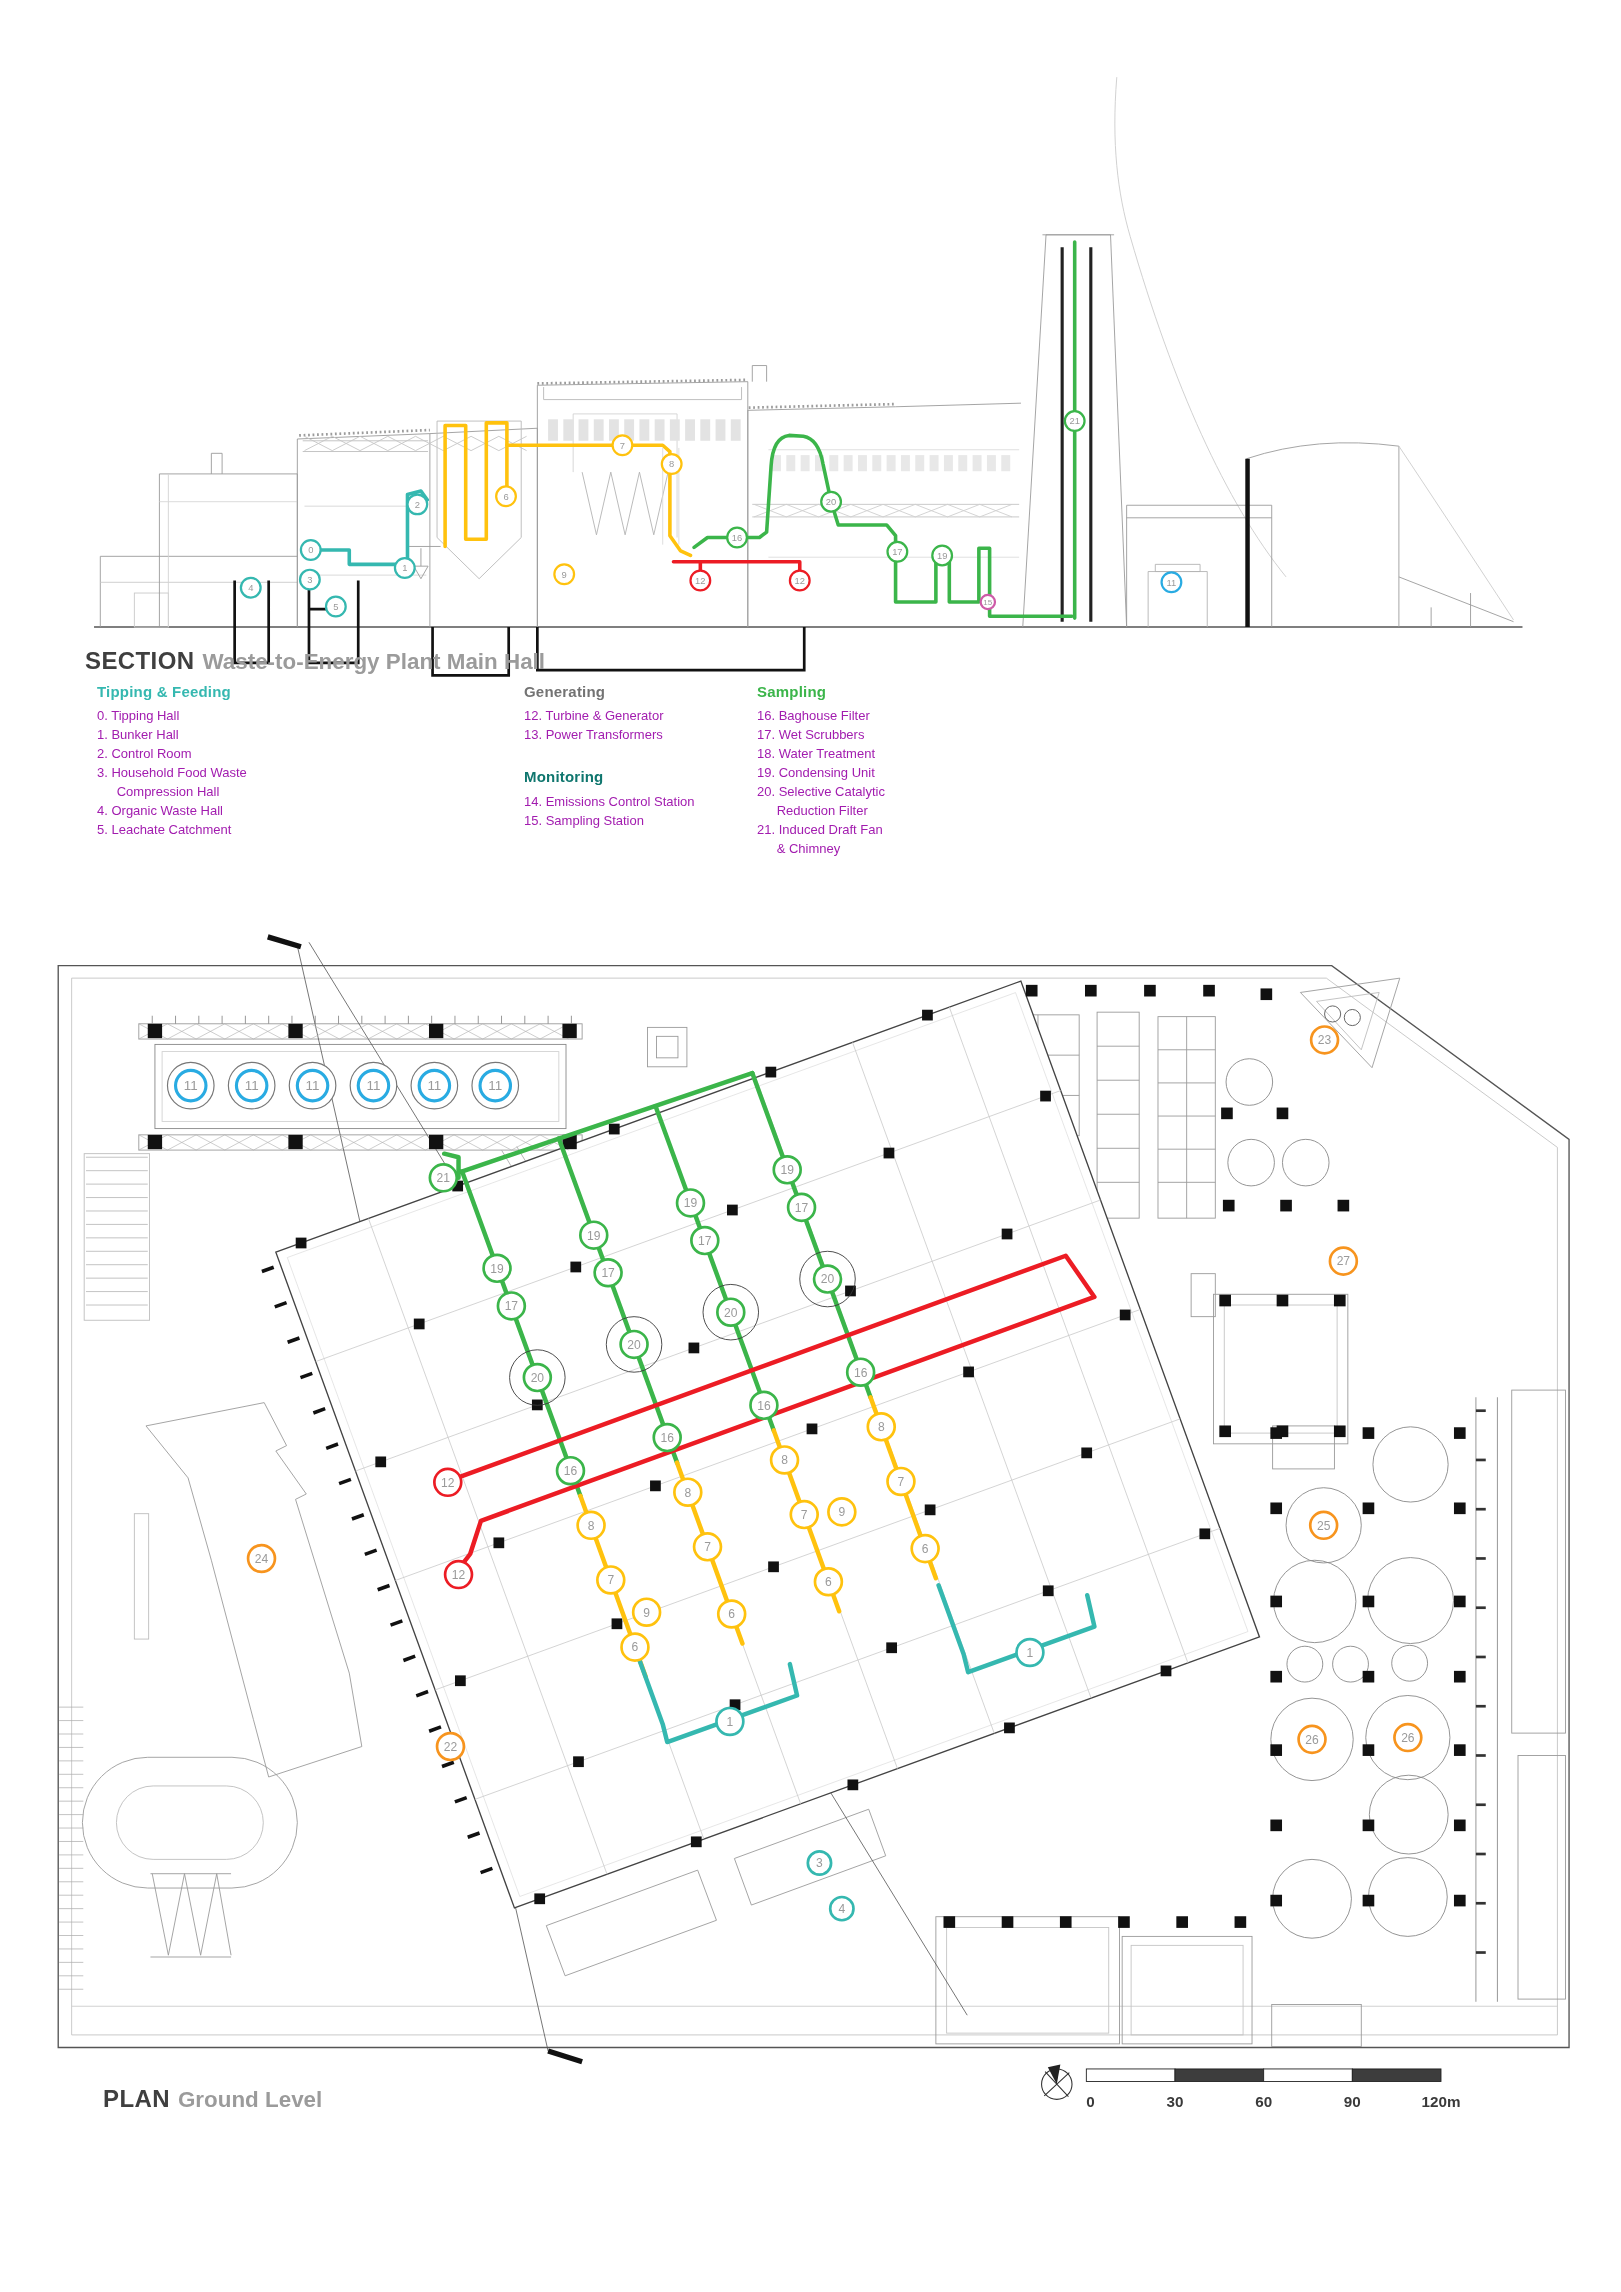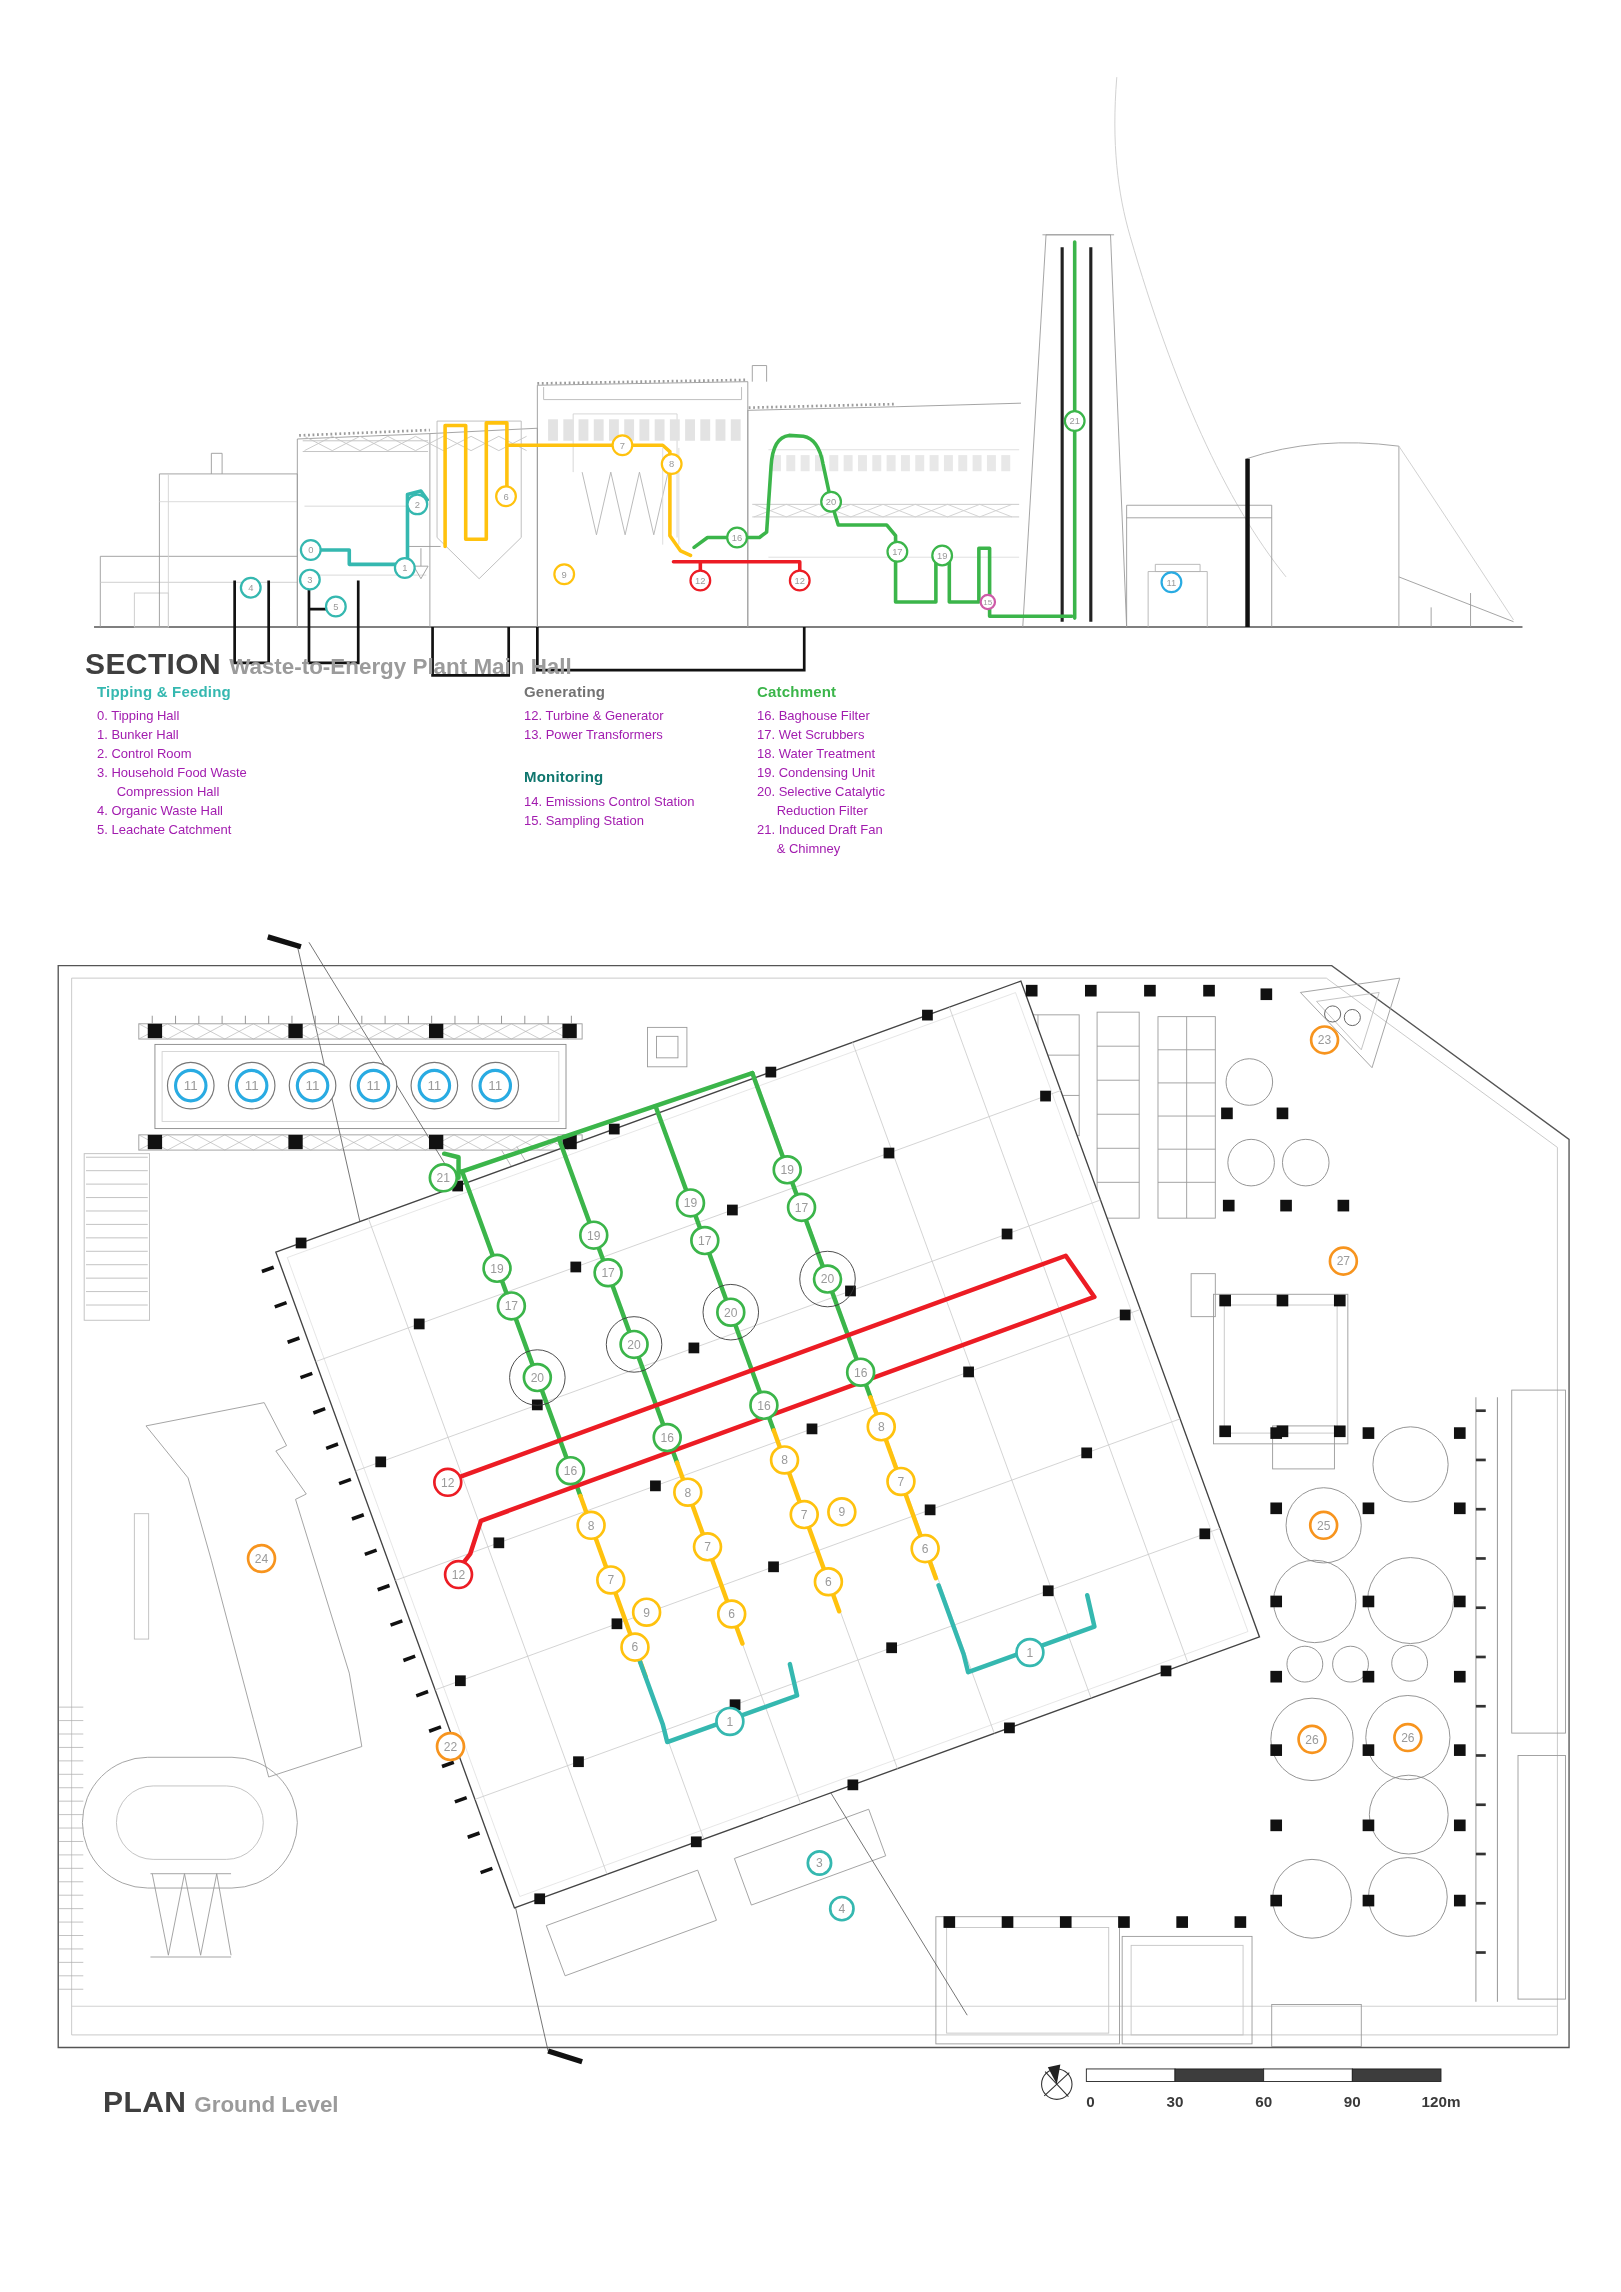--- a/index.html
+++ b/index.html
@@ -1,20 +1,20 @@
 <!DOCTYPE html>
 <html style="font-size:14.3px"><head>
 <meta charset="utf-8">
 <style>
   html,body{margin:0;padding:0;background:#fff;}
   body{width:1621px;height:2293px;position:relative;font-family:"Liberation Sans",sans-serif;overflow:hidden;}
   #art{position:absolute;left:0;top:0;}
   .sec-title{position:absolute;left:85px;top:647px;white-space:nowrap;}
   .plan-title{position:absolute;left:103px;top:2085px;white-space:nowrap;}
-  .t-bold{font-weight:bold;font-size:30px;color:#3f3f3f;letter-spacing:0.4px;}
+  .t-bold{font-weight:bold;font-size:24px;color:#3f3f3f;letter-spacing:0.4px;}
   .t-rest{font-size:22.4px;color:#9b9b9b;margin-left:8px;font-weight:bold;}
   #legend{position:absolute;left:0;top:683px;width:1621px;height:210px;}
   .lcol{position:absolute;top:0;}
   .lhead{font-size:15px;font-weight:bold;margin-bottom:6.3px;letter-spacing:0.2px;}
   .litem{font-size:13px;color:#a21caf;line-height:19px;white-space:nowrap;}
   .cont{padding-left:19.7px;}
 </style>
 </head>
 <body>
 
@@ -725,21 +725,21 @@
     </div>
     <div class="lcol" style="left: 524px;">
       <div class="lhead" style="color: #737373;">Generating</div>
       <div class="litem">12. Turbine &amp; Generator</div>
       <div class="litem">13. Power Transformers</div>
       <div class="lhead" style="color: #0f766e; margin-top: 24px;">Monitoring</div>
       <div class="litem">14. Emissions Control Station</div>
       <div class="litem">15. Sampling Station</div>
     </div>
     <div class="lcol" style="left: 757px;">
-      <div class="lhead" style="color: rgb(59, 181, 74);">Catchment</div>
+      <div class="lhead" style="color: rgb(59, 181, 74);">Sampling</div>
       <div class="litem">16. Baghouse Filter</div>
       <div class="litem">17. Wet Scrubbers</div>
       <div class="litem">18. Water Treatment</div>
       <div class="litem">19. Condensing Unit</div>
       <div class="litem">20. Selective Catalytic</div>
       <div class="litem cont">Reduction Filter</div>
       <div class="litem">21. Induced Draft Fan</div>
       <div class="litem cont">&amp; Chimney</div>
     </div>
   </div>

